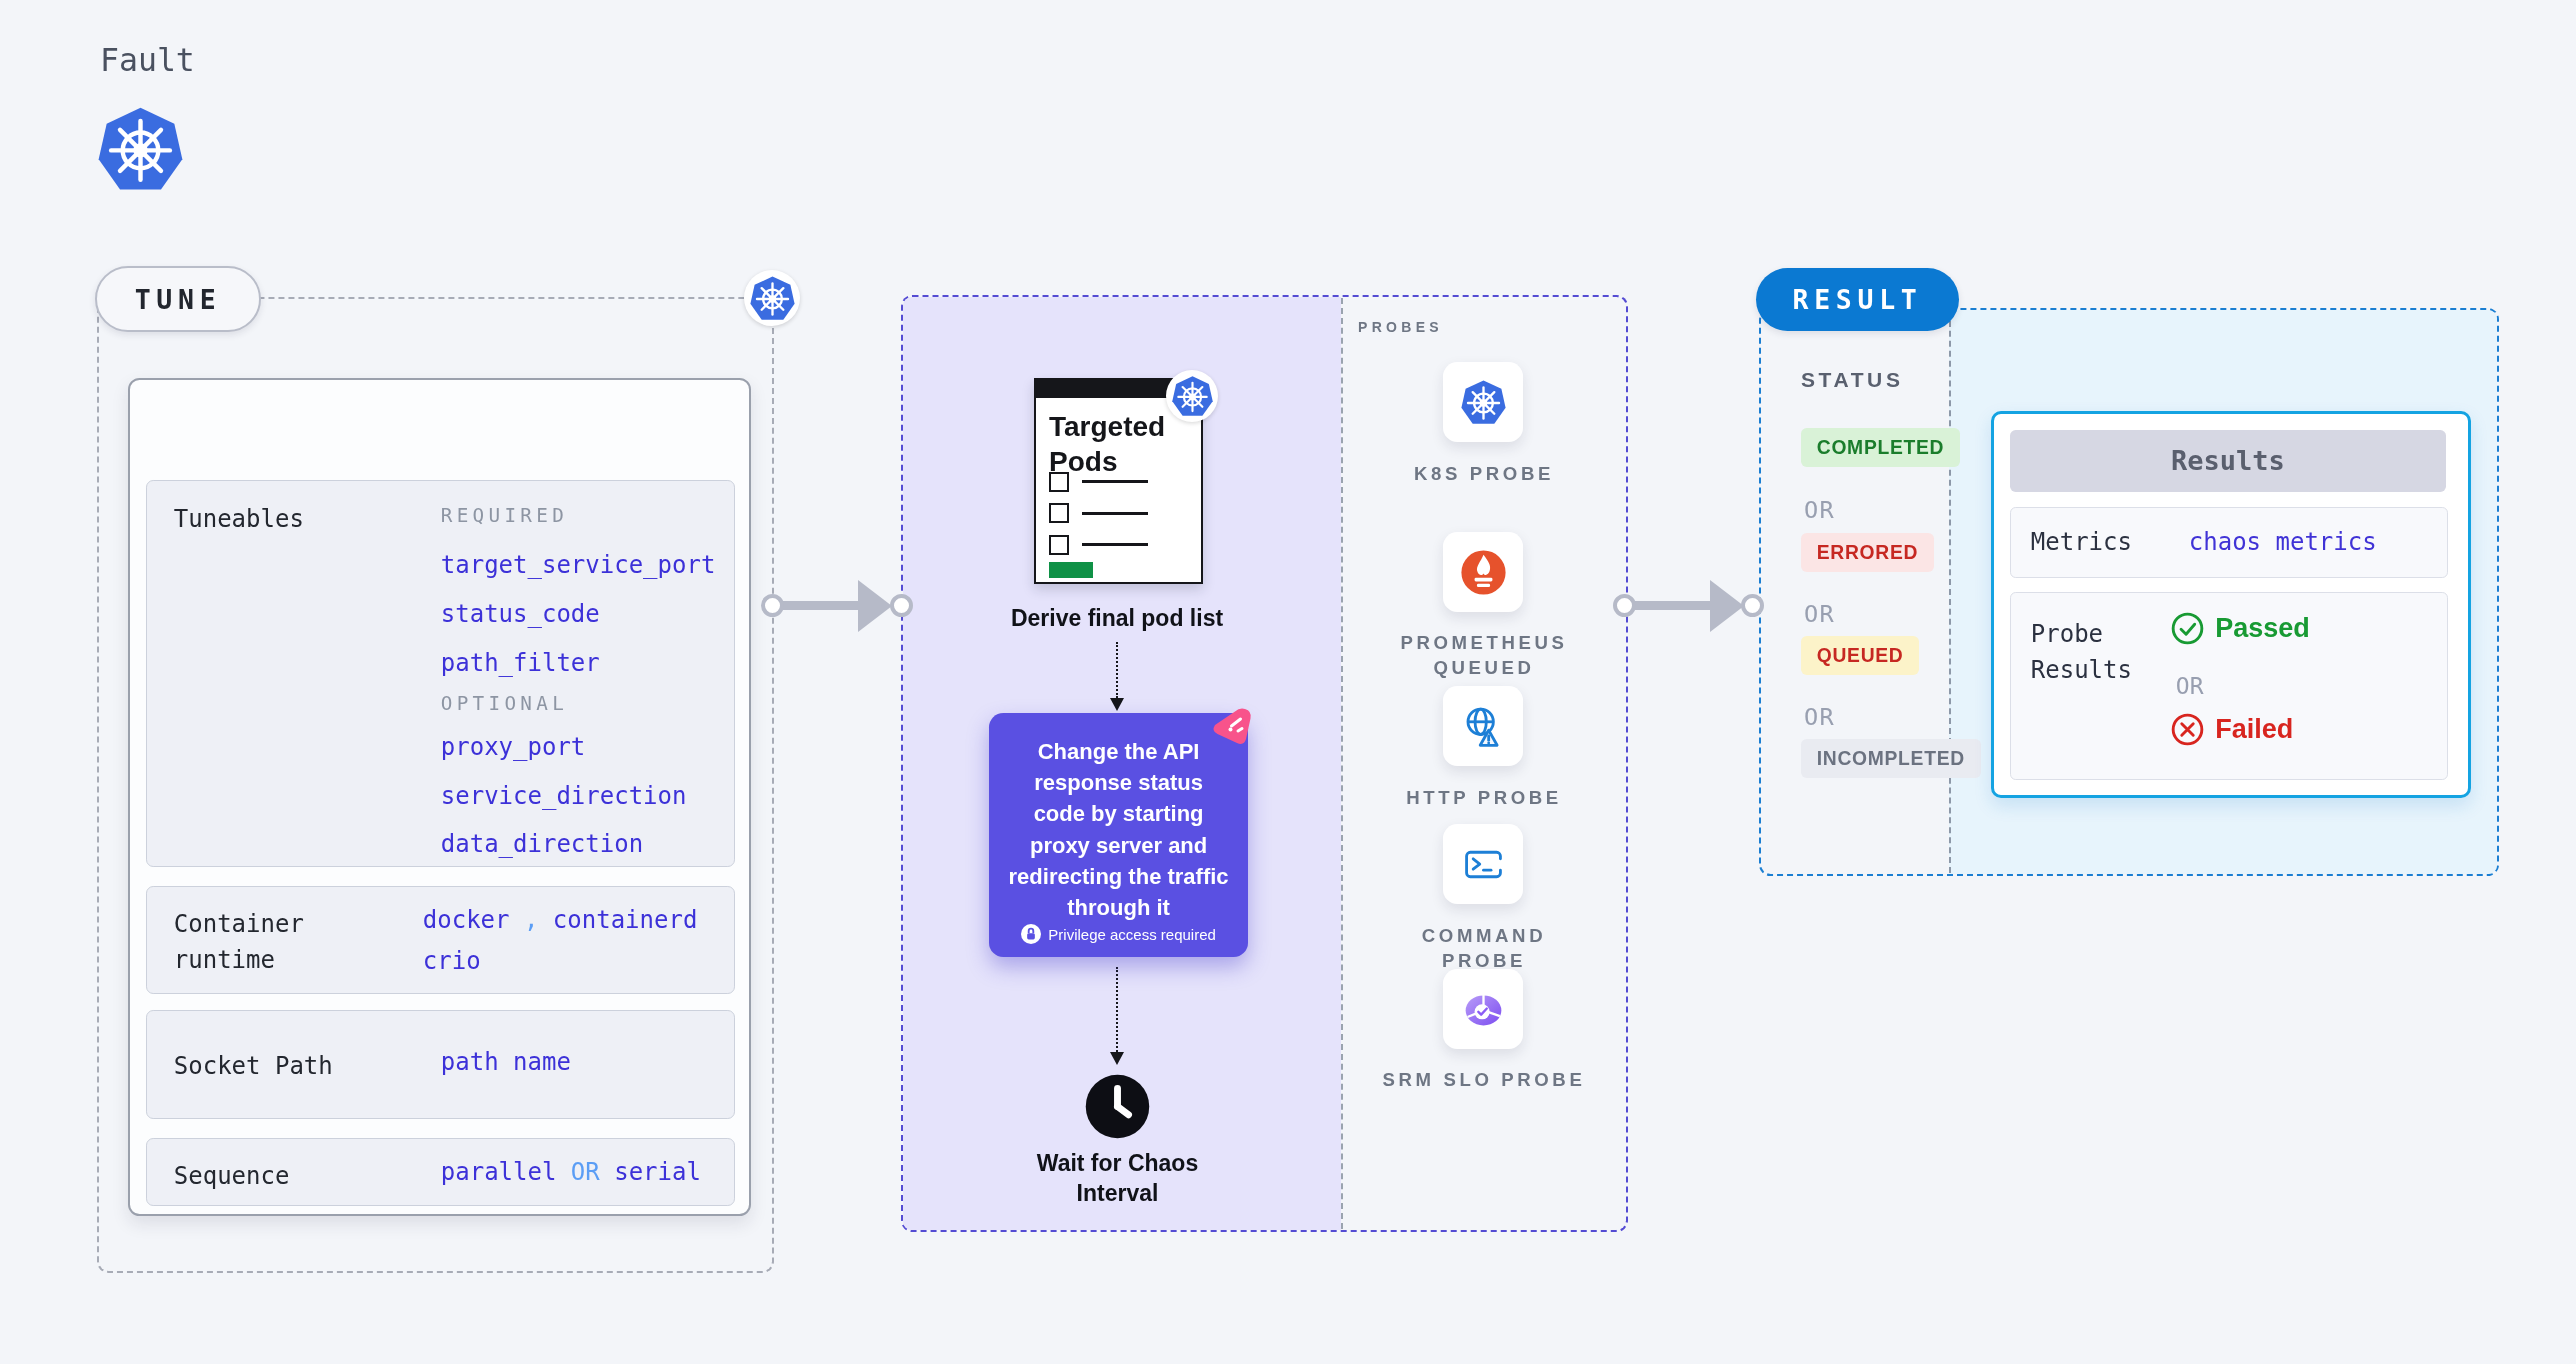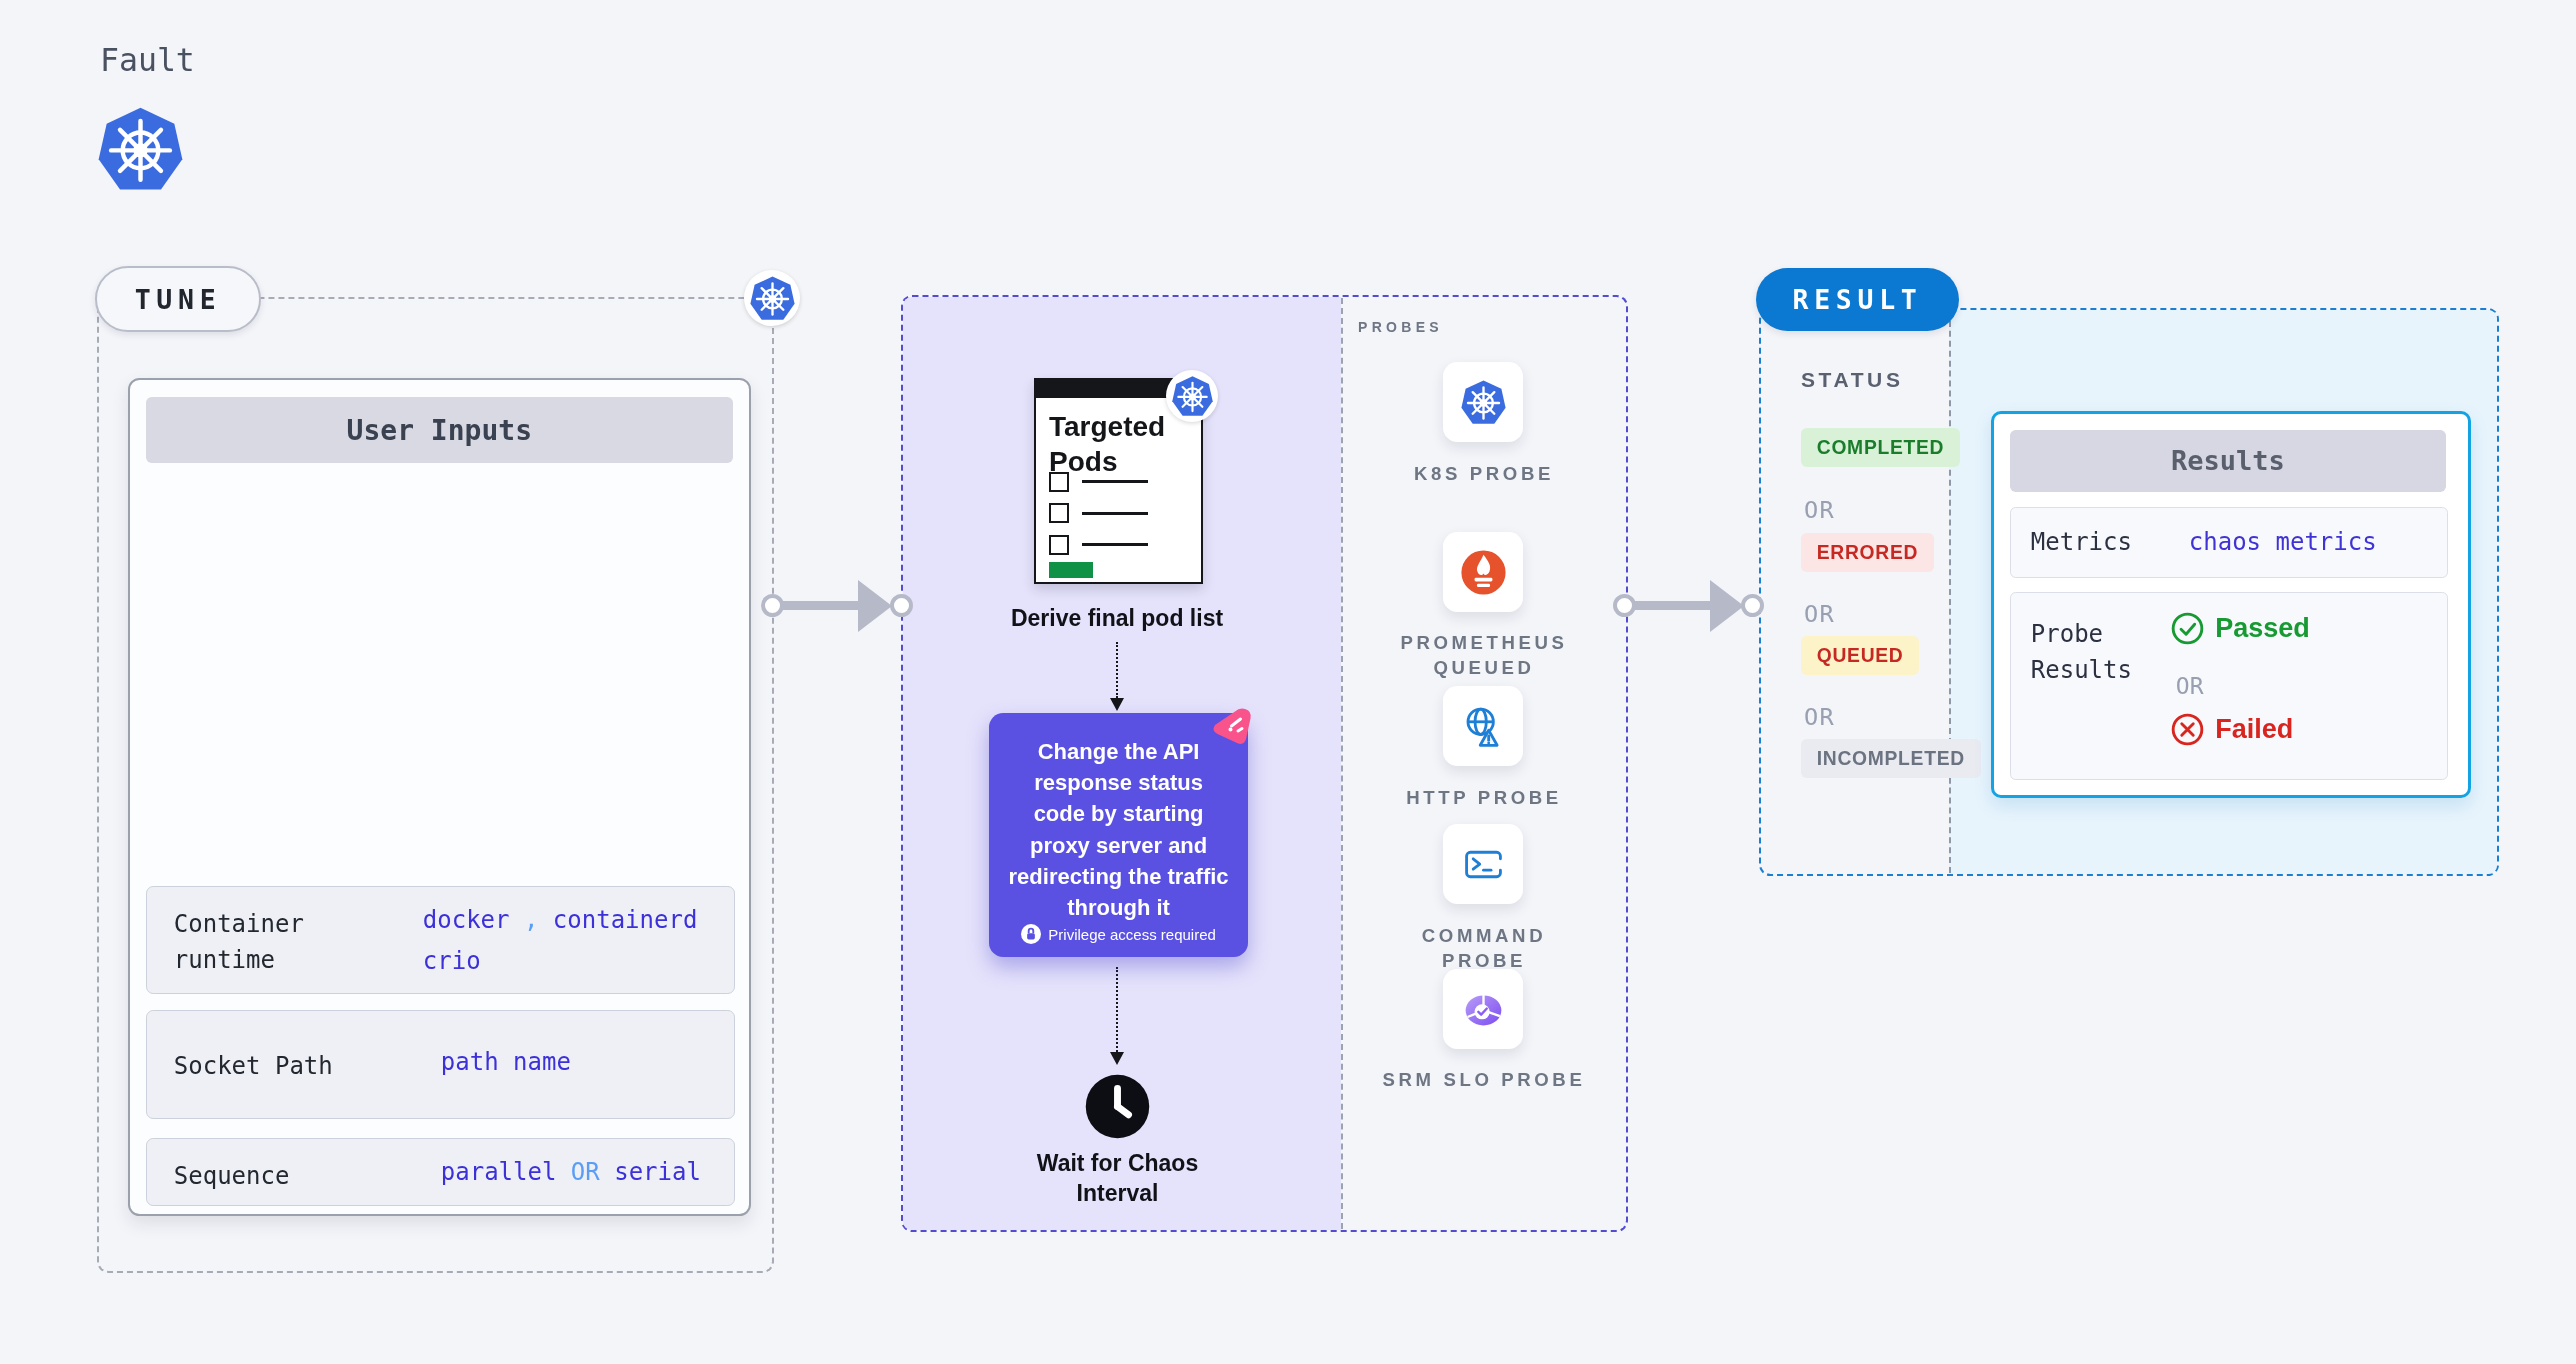--- a/index.html
+++ b/index.html
@@ -181,22 +181,32 @@
 
   <div class="abs dashed-box tune-box"></div>
   <div class="abs pill tune-pill">TUNE</div>
   <div class="abs badge-circle k8s-corner">
     <svg width="47" height="47" viewBox="0 0 66 66">
         <use href="#sym-k8s"></use>
       </svg>
   </div>
 
   <div class="abs ui-panel">
-    <div class="abs ui-header mono">User Inputs</div>
-
+
+    <div class="abs ui-row" style="top:100px;height:385px;">
+      <div class="abs mono row-label" style="left:27px;top:20px;">Tuneables</div>
+      <div class="abs mono req-label" style="left:294px;top:23px;">REQUIRED</div>
+      <div class="abs mono param" style="left:294px;top:70px;">target_service_port</div>
+      <div class="abs mono param" style="left:294px;top:119px;">status_code</div>
+      <div class="abs mono param" style="left:294px;top:168px;">path_filter</div>
+      <div class="abs mono req-label" style="left:294px;top:211px;">OPTIONAL</div>
+      <div class="abs mono param" style="left:294px;top:252px;">proxy_port</div>
+      <div class="abs mono param" style="left:294px;top:301px;">service_direction</div>
+      <div class="abs mono param" style="left:294px;top:349px;">data_direction</div>
+    </div>
 
     <div class="abs ui-row" style="top:506px;height:106px;">
       <div class="abs mono row-label" style="left:27px;top:18.6px;width:158px;">Container runtime</div>
       <div class="abs mono param" style="left:276px;top:18.6px;">
         <span>docker</span>
         <span class="lite">,</span>
         <span>containerd</span>
       </div>
       <div class="abs mono param" style="left:276px;top:60px;">crio</div>
     </div>

